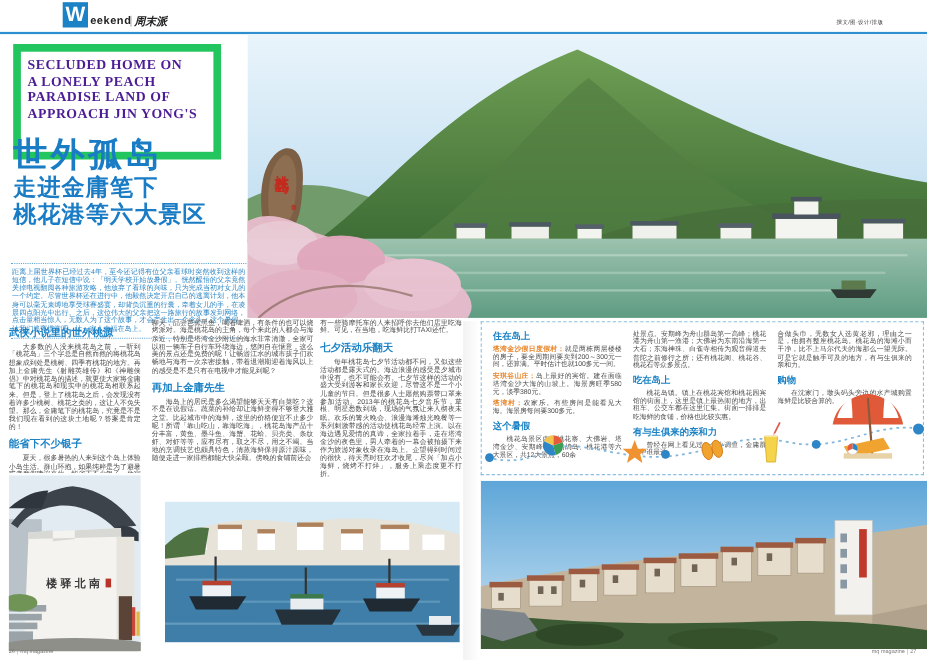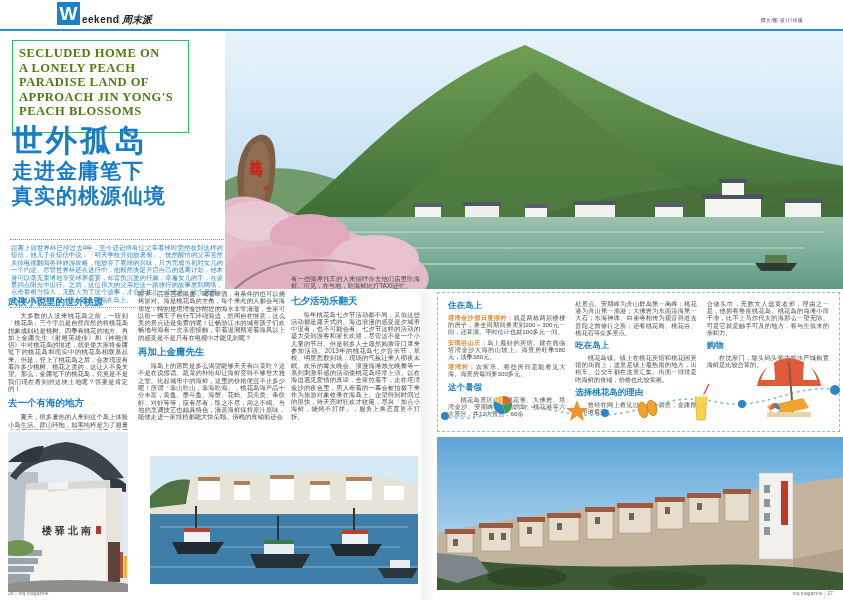--- a/index.html
+++ b/index.html
@@ -10,22 +10,22 @@
   
   .logo-box{position:absolute;left:57px;top:2px;width:23px;height:23px;background:#1b82c5;
             color:#fff;font-weight:bold;font-size:19px;text-align:center;line-height:24px;}
   .logo-rest{position:absolute;left:82px;top:14px;font-size:10px;font-weight:bold;color:#222;letter-spacing:.5px;}
   .logo-zh{position:absolute;left:122px;top:13px;font-size:10px;font-weight:bold;color:#222;font-style:italic;}
   .logo-sep{position:absolute;left:114px;top:12px;font-size:10px;color:#888;}
   .credits{position:absolute;right:40px;top:17px;font-size:5px;color:#444;letter-spacing:.3px;}
   .toprule{position:absolute;left:0;top:29px;width:843px;height:2px;background:#2e8fd0;}
 
   
-  .en-title{position:absolute;left:12px;top:40px;width:163px;height:81px;border:1px solid #22c55e;
-            padding:5px 6px;color:#4d7c0f;font-family:"Liberation Serif","DejaVu Serif",serif;
+  .en-title{position:absolute;left:12px;top:40px;width:163px;height:81px;border:7px solid #22c55e;
+            padding:5px 6px;color:#4c1d95;font-family:"Liberation Serif","DejaVu Serif",serif;
             font-weight:bold;font-size:12.5px;line-height:14.5px;letter-spacing:.5px;}
   .zh-title{position:absolute;left:12px;top:124px;color:#1a7cc4;font-weight:bold;}
   .zh-title .big{font-size:31px;line-height:34px;letter-spacing:3px;}
   .zh-title .mid{font-size:21px;line-height:25px;letter-spacing:1px;}
 
   
   .intro{position:absolute;left:10px;top:239px;width:212px;border-top:1px dotted #5ea5d6;
          border-bottom:1px dotted #5ea5d6;padding:4px 1px;color:#2f87c5;font-size:6.4px;
          line-height:7.4px;text-align:justify;}
 
@@ -124,45 +124,44 @@
       <ellipse cx="50" cy="240" rx="50" ry="26" fill="#e8b2c6"></ellipse>
       <path d="M10,258 C40,230 90,220 150,238" stroke="#7a5a4a" stroke-width="2" fill="none" opacity=".6"></path>
     </g>
   </svg>
 
   <div class="en-title">
     <div>SECLUDED HOME ON</div>
     <div>A LONELY PEACH</div>
     <div>PARADISE LAND OF</div>
     <div>APPROACH JIN YONG'S</div>
-    <div>PEACH BLOSSOMS</div>
   </div>
 
   <div class="zh-title">
     <div class="big">世外孤岛</div>
     <div class="mid">走进金庸笔下</div>
-    <div class="mid">真实的桃源仙境</div>
+    <div class="mid">桃花港等六大景区</div>
   </div>
 
   <div class="intro">距离上届世界杯已经过去4年，至今还记得有位父亲看球时突然收到这样的短信，他儿子在短信中说：「明天学校开始放暑假」。恍然醒悟的父亲竟然关掉电视翻阅各种旅游攻略，他放弃了看球的兴味，只为完成当初对女儿的一个约定。尽管世界杯还在进行中，他毅然决定开启自己的逃离计划，他本身可以毫无束缚地享受球赛盛宴，却背负沉重的行囊，牵着女儿的手，在凌晨四点阳光中出行。之后，这位伟大的父亲把这一路旅行的故事发到网络，点击量相当惊人，无数人为了这个故事，才会产生出一个念头：这个暑假，让我们逃离惯常吧，让一家人幸福在岛上。</div>
 
   <div class="col" style="left:8px;top:296px;width:120px;height:134px;">
     <div class="sec-h" style="margin-top:0;">武侠小说里的世外桃源</div>
     <p>大多数的人没来桃花岛之前，一听到「桃花岛」三个字总是自然而然的将桃花岛想象成到处是桃树、四季有桃花的地方。再加上金庸先生《射雕英雄传》和《神雕侠侣》中对桃花岛的描述，就更使大家将金庸笔下的桃花岛和现实中的桃花岛相联系起来。但是，登上了桃花岛之后，会发现没有着许多少桃树、桃花之类的，这让人不免失望。那么，金庸笔下的桃花岛，究竟是不是我们现在看到的这块土地呢？答案是肯定的！</p>
-    <div class="sec-h">去一个有海的地方</div>
+    <div class="sec-h">能省下不少银子</div>
     <p>夏天，很多暑热的人来到这个岛上体验小岛生活。群山环抱，如果纯粹是为了避暑或者度假建议来此，能省下不少银子。住宿条件也十分优越，山脚下有很多农家乐，有一种台湾民宿感觉。可能是景点的关系，当地人一点也不排外，包吃包住像住在自己家里一样。当然，这里也有很多酒店，只是很多人更愿意住民宿，可以坐在院子里与当地人</p>
   </div>
 
   <div class="col" style="left:138px;top:290px;width:147px;height:164px;">
     <p class="noind">聊天，品尝芭蕉黑鱼，喝着啤酒，有条件的也可以烧烤派对。海是桃花岛的主角，每个来此的人都会与海亲近，特别是塔湾金沙附近的海水非常清澈，全家可以租一辆车子自行车环绕海边，悠闲自在惬意，这么美的景点还是免费的呢！让畅游江水的城市孩子们欢畅地与海有一次亲密接触，带着退潮期迎着海风以上的感受是不是只有在电视中才能见到呢？</p>
     <div class="sec-h">再加上金庸先生</div>
     <p>海岛上的居民是多么渴望能够天天有白菜吃？这不是在说假话。蔬菜的补给却让海鲜变得不够登大雅之堂。比起城市中的海鲜，这里的价格便宜不止多少呢！所谓「靠山吃山，靠海吃海」，桃花岛海产品十分丰富，黄鱼、墨斗鱼、海蟹、花蛤、贝壳类、条纹虾、对虾等等，应有尽有，取之不尽，用之不竭。当地的烹调技艺也颇具特色，清蒸海鲜保持原汁原味，随便走进一家排档都能大快朵颐。傍晚的食铺前还会</p>
   </div>
 
-  <div class="col" style="left:291px;top:275px;width:129px;height:164px;">
+  <div class="col" style="left:291px;top:290px;width:129px;height:164px;">
     <p class="noind">有一些骑摩托车的人来招呼你去他们店里吃海鲜。可见，在当地，吃海鲜比打TAXI还忙。</p>
     <div class="sec-h">七夕活动乐翻天</div>
     <p>每年桃花岛七夕节活动都不同，又似这些活动都是露天式的。海边浪漫的感受是夕城市中没有，也不可能会有。七夕节这样的活动的盛大受到游客和家长欢迎，尽管这不是一个小儿童的节日。但是很多人士愿然购票带口罩来参加活动。2013年的桃花岛七夕音乐节，草根、明星悉数到场，现场的气氛让来人彻夜未眠。欢乐的篝火晚会、浪漫海滩烛光晚餐等一系列刺激带感的活动使桃花岛经常上演。以在海边遇见爱情的真谛，全家拉着手，走在塔湾金沙的夜色里，男人牵着的一幕会被拍摄下来作为旅游对象收录在海岛上。企望得到时间过的很快，待天亮时狂欢才收尾，尽兴「加点小海鲜，烧烤不打烊」，服务上乘态度更不打折。</p>
   </div>
 
   <svg class="abs" style="left:8px;top:432px;" width="120" height="160" viewBox="0 0 120 160">
     <rect width="120" height="160" fill="#e2ebf1"></rect>
     <rect x="0" y="40" width="30" height="70" fill="#b9c2c8"></rect>
     <path d="M2,44 C20,20 40,12 58,10 C80,12 100,24 116,46 L96,48 C80,32 60,26 44,28 C28,30 14,38 8,48 Z" fill="#3c434b"></path>
     <path d="M0,30 C14,18 26,14 36,14 L30,30 Z" fill="#2f363d"></path>
@@ -238,21 +237,21 @@
       <p class="noind"><span class="lead">塔湾金沙假日度假村：</span><span>就是两栋两层楼楼的房子，要全周期间要卖到200～300元一间，还算满。平时估计也就100多元一间。</span></p>
       <p class="noind"><span class="lead">安琪谷山庄：</span><span>岛上最好的宾馆。建在面临塔湾金沙大海的山坡上。海景房旺季580元，淡季380元。</span></p>
       <p class="noind"><span class="lead">塔湾村：</span><span>农家乐。有些房间是能看见大海。海景房每间要300多元。</span></p>
       <div class="sec-h">这个暑假</div>
       <p>桃花岛景区内有桃花寨、大佛岩、塔湾金沙、安期峰、悬鹁鸪岛、桃花港等六大景区，共12大景点，60余</p>
     </div>
     <div class="bcol" style="width:122px;">
       <p class="noind">处景点。安期峰为舟山群岛第一高峰；桃花港为舟山第一渔港；大佛岩为东南沿海第一大石；东海神珠、白雀寺相传为观音得道去普陀之前修行之所；还有桃花阁、桃花谷、桃花石等众多景点。</p>
       <div class="sec-h">吃在岛上</div>
       <p>桃花岛镇。镇上在桃花宾馆和桃花园宾馆的街面上，这里是镇上最热闹的地方，出租车、公交车都在这里汇集。街面一排排是吃海鲜的食铺，价格也比较实惠。</p>
-      <div class="sec-h">选择桃花岛的理由</div>
+      <div class="sec-h">有与生俱来的亲和力</div>
       <p>曾经在网上看见过一个小调查，金庸群侠中谁最适</p>
     </div>
     <div class="bcol" style="width:123px;">
       <p class="noind">合做头巾，无数女人选黄老邪，理由之一是，他拥有整座桃花岛。桃花岛的海滩小而干净，比不上马尔代夫的海那么一望无际。可是它就是触手可及的地方，有与生俱来的亲和力。</p>
       <div class="sec-h">购物</div>
       <p>在沈家门，墩头码头旁边的水产城购置海鲜是比较合算的。</p>
     </div>
   </div>
 
   <svg class="abs" style="left:437px;top:350px;pointer-events:none;" width="406" height="85" viewBox="0 0 406 85">

